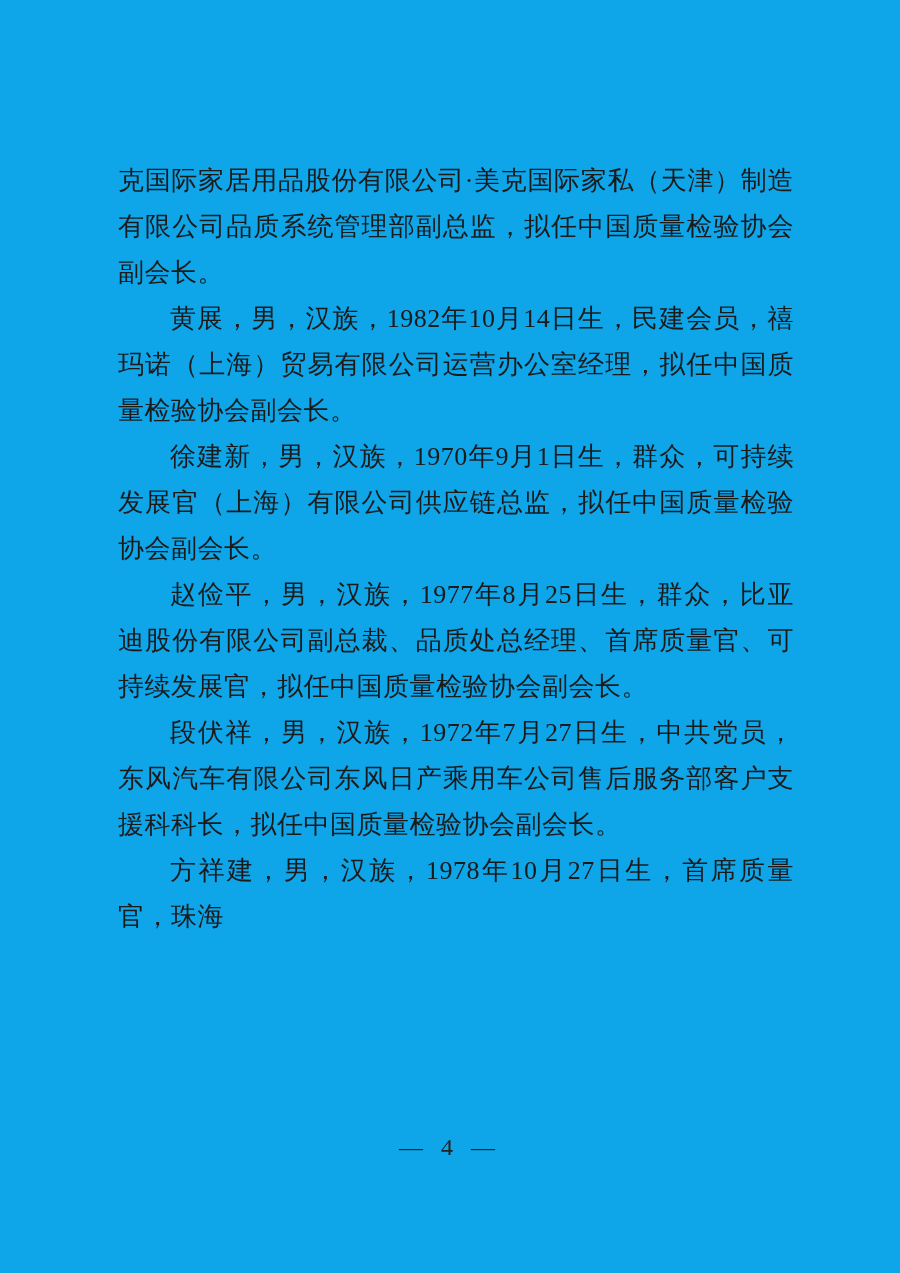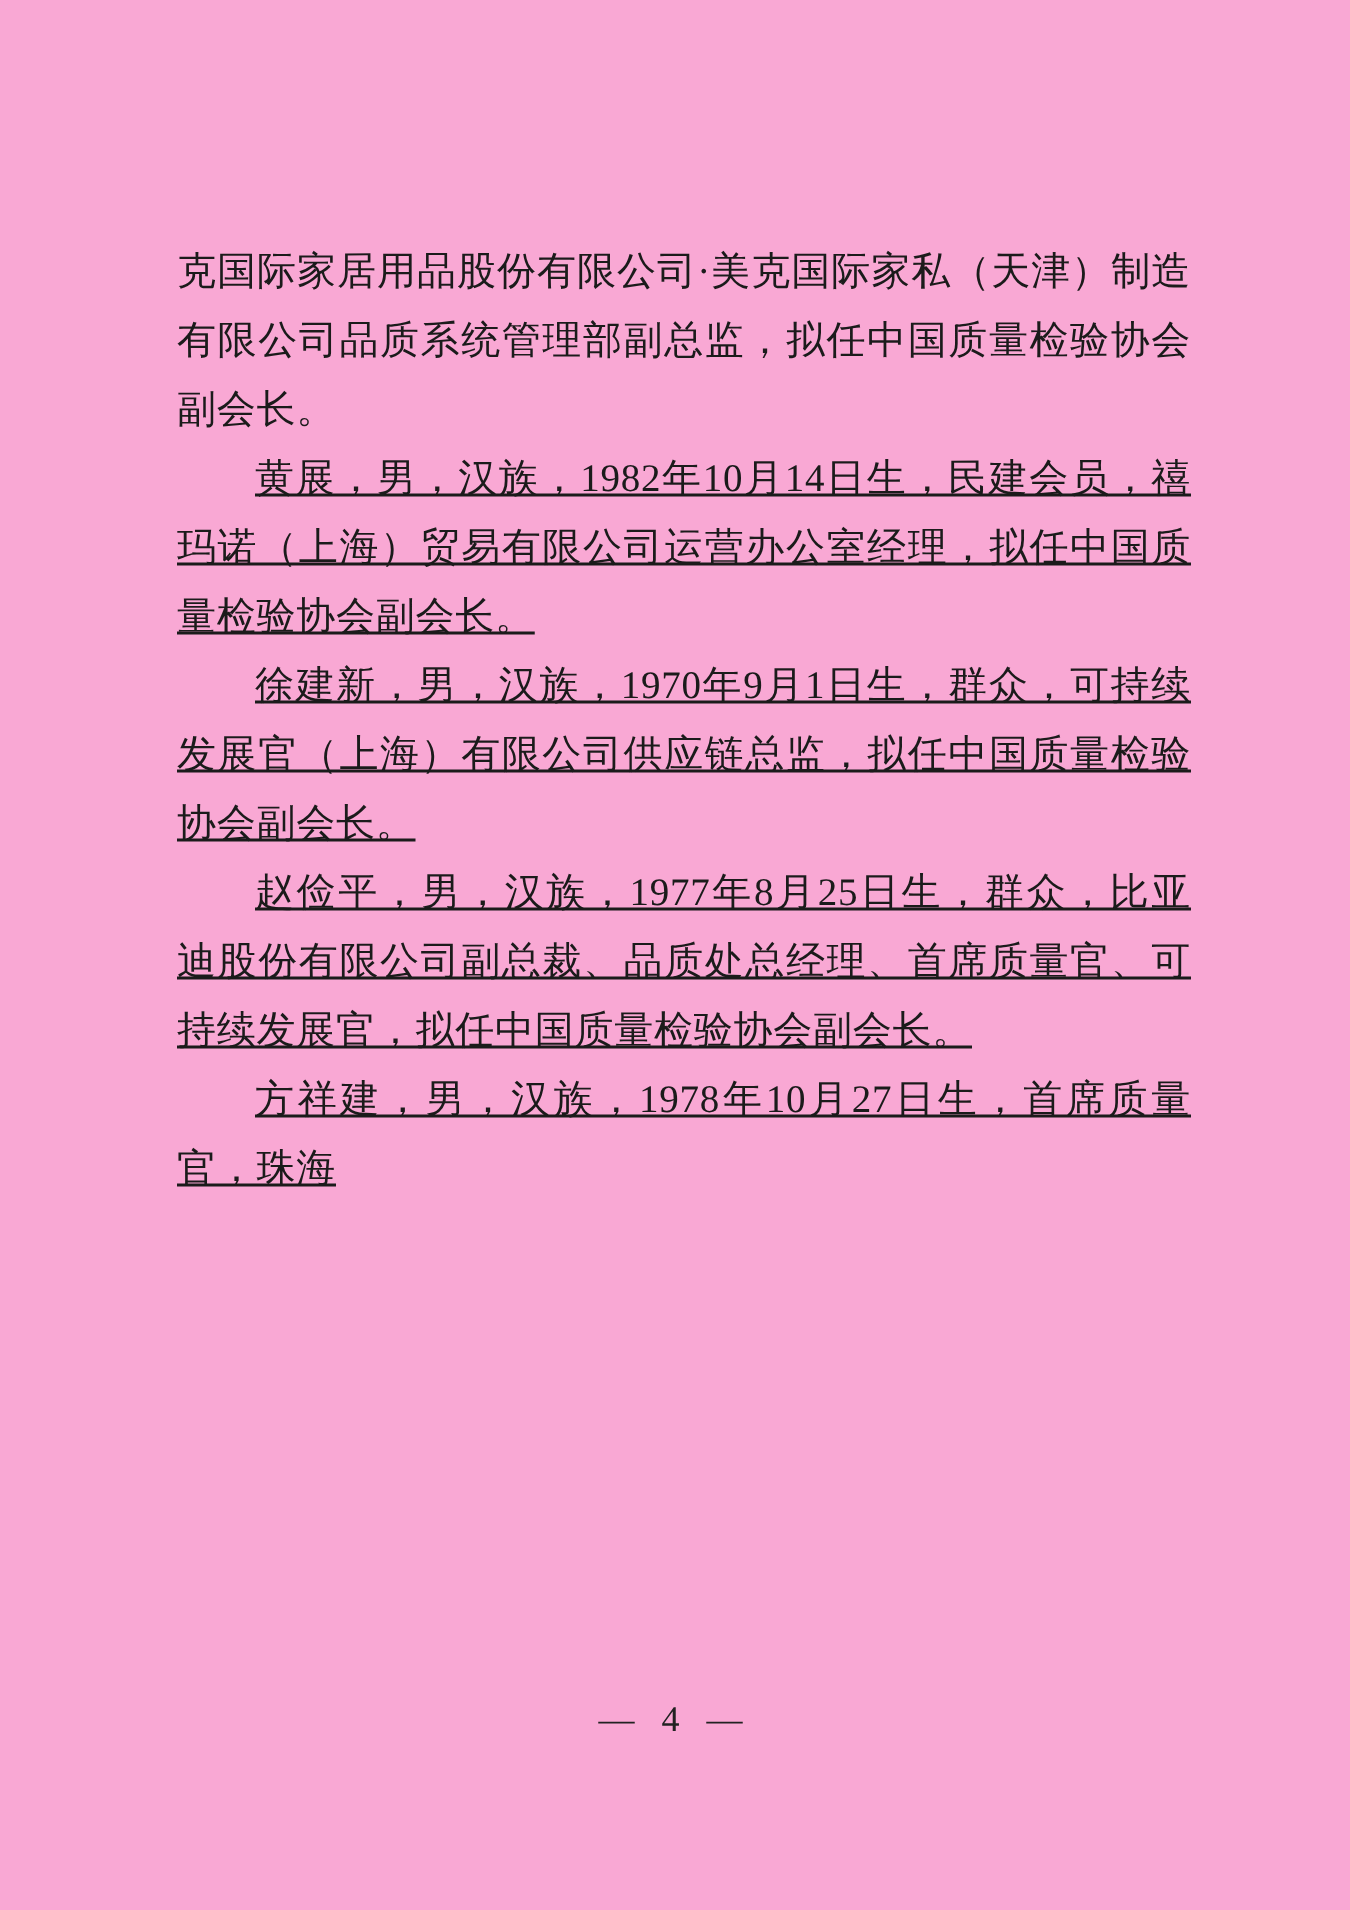--- a/index.html
+++ b/index.html
@@ -4,21 +4,21 @@
 <style>
   html, body {
     margin: 0;
     padding: 0;
     background: #ffffff;
   }
   .page {
     position: relative;
     width: 900px;
     height: 1273px;
-    background: #f9a8d4;
+    background: #0ea5e9;
     overflow: hidden;
     font-family: "Liberation Serif", "DejaVu Serif", serif;
     color: #1b1b1b;
   }
   .content {
     position: absolute;
     top: 158px;
     left: 118px;
     width: 676px;
   }
@@ -26,21 +26,20 @@
     margin: 0;
     font-size: 26px;
     line-height: 46px;
     text-align: justify;
     text-justify: inter-ideograph;
     letter-spacing: 0.5px;
     word-break: break-all;
   }
   .para.indent {
     text-indent: 2em;
-    text-decoration: underline;
   }
   .footer {
     position: absolute;
     top: 1130px;
     left: 0;
     width: 100%;
     text-align: center;
     font-size: 24px;
     line-height: 34px;
     color: #222222;
@@ -51,18 +50,19 @@
 <body>
 
 <div class="page">
 
   <div class="content">
 
   <p class="para">克国际家居用品股份有限公司·美克国际家私（天津）制造有限公司品质系统管理部副总监，拟任中国质量检验协会副会长。</p>
       <p class="para indent">黄展，男，汉族，1982年10月14日生，民建会员，禧玛诺（上海）贸易有限公司运营办公室经理，拟任中国质量检验协会副会长。</p>
       <p class="para indent">徐建新，男，汉族，1970年9月1日生，群众，可持续发展官（上海）有限公司供应链总监，拟任中国质量检验协会副会长。</p>
       <p class="para indent">赵俭平，男，汉族，1977年8月25日生，群众，比亚迪股份有限公司副总裁、品质处总经理、首席质量官、可持续发展官，拟任中国质量检验协会副会长。</p>
+      <p class="para indent">段伏祥，男，汉族，1972年7月27日生，中共党员，东风汽车有限公司东风日产乘用车公司售后服务部客户支援科科长，拟任中国质量检验协会副会长。</p>
       <p class="para indent">方祥建，男，汉族，1978年10月27日生，首席质量官，珠海</p>
     </div>
 
   <div class="footer">— 4 —</div>
 
 </div>
 
 </body></html>

